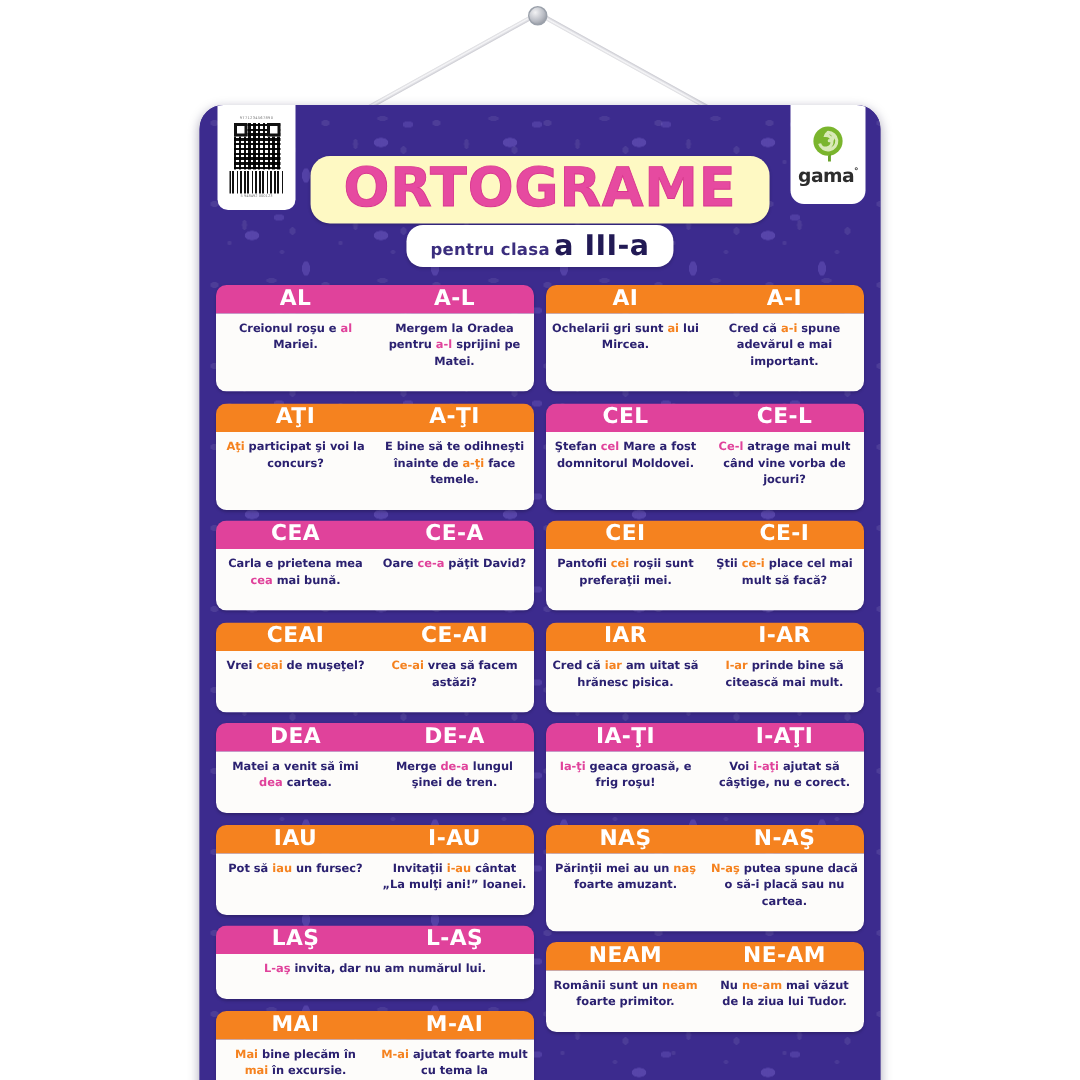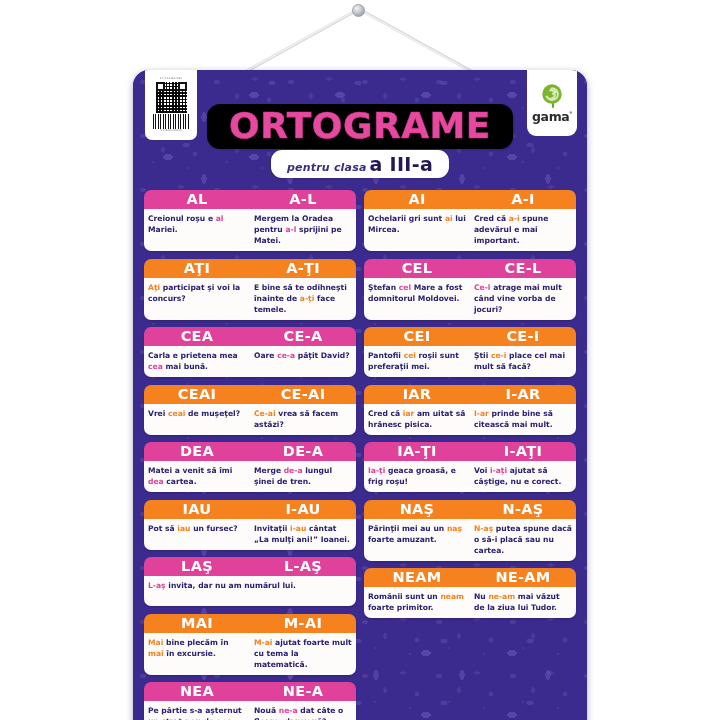--- a/index.html
+++ b/index.html
@@ -86,48 +86,48 @@
     background:#fff;border-radius:0 0 9px 9px;
     display:flex;flex-direction:column;align-items:center;justify-content:center;gap:2px;
   }
   .logomark{width:26px;height:26px;}
   .logotext{font-weight:bold;font-size:12.5px;color:#2d2d2d;letter-spacing:-.4px;line-height:1;
     font-family:"DejaVu Sans","Liberation Sans",sans-serif;}
   .logotext sup{font-size:6px;vertical-align:super;}
 
   .titlepill{
     position:absolute;left:50%;transform:translateX(-50%);top:34px;
-    background:#000000;border-radius:13px;padding:4px 22px 5px;
+    background:#fef9c3;border-radius:13px;padding:4px 22px 5px;
     box-shadow:0 1px 2px rgba(0,0,0,.18);
   }
   .titlepill .t{
     font-size:36px;font-weight:bold;letter-spacing:.5px;color:#e64aa0;
     line-height:1;white-space:nowrap;
     -webkit-text-stroke:0.6px #d8368f;
   }
   .subpill{
     position:absolute;left:50%;transform:translateX(-50%);top:80px;
     background:#fff;border-radius:11px;padding:2.5px 16px 3.5px;
     box-shadow:0 1px 2px rgba(0,0,0,.16);white-space:nowrap;
   }
-  .subpill .s1{font-size:11px;color:#3b2e7e;font-weight:bold;letter-spacing:.2px;font-style:italic;}
+  .subpill .s1{font-size:11px;color:#3b2e7e;font-weight:bold;letter-spacing:.2px;}
   .subpill .s2{font-size:19px;color:#221a55;font-weight:bold;letter-spacing:.3px;margin-left:3px;}
 
   
   .cols{position:absolute;left:0;top:120px;width:454px;display:flex;gap:8px;padding:0 11px;box-sizing:border-box;}
   .col{flex:1 1 0;display:flex;flex-direction:column;gap:7.5px;}
 
   .row{border-radius:7px;overflow:hidden;box-shadow:0 1px 2px rgba(0,0,0,.22);}
   .row .head{display:flex;height:19px;align-items:center;}
   .row .head .hcell{flex:1 1 0;text-align:center;font-weight:bold;font-size:14.5px;color:#ffffff;
      letter-spacing:.3px;line-height:1;}
   .row .body{display:flex;background:#fdfcfa;min-height:30px;}
   .row .body .bcell{
-    flex:1 1 0;font-size:7.6px;font-weight:bold;color:#2b2170;
-    line-height:1.45;padding:4px 4px 5px;box-sizing:border-box;
+    flex:1 1 0;text-align:center;font-size:7.6px;font-weight:bold;color:#2b2170;
+    line-height:1.45;padding:4px 4px 15px;box-sizing:border-box;
   }
   .row .body .bcell .hl{font-weight:bold;}
   .row.pink .head{background:#e0429b;}
   .row.orange .head{background:#f5821f;}
   .row.pink .hl{color:#e0429b;}
   .row.orange .hl{color:#f5821f;}
 </style>
 </head>
 <body>
 

